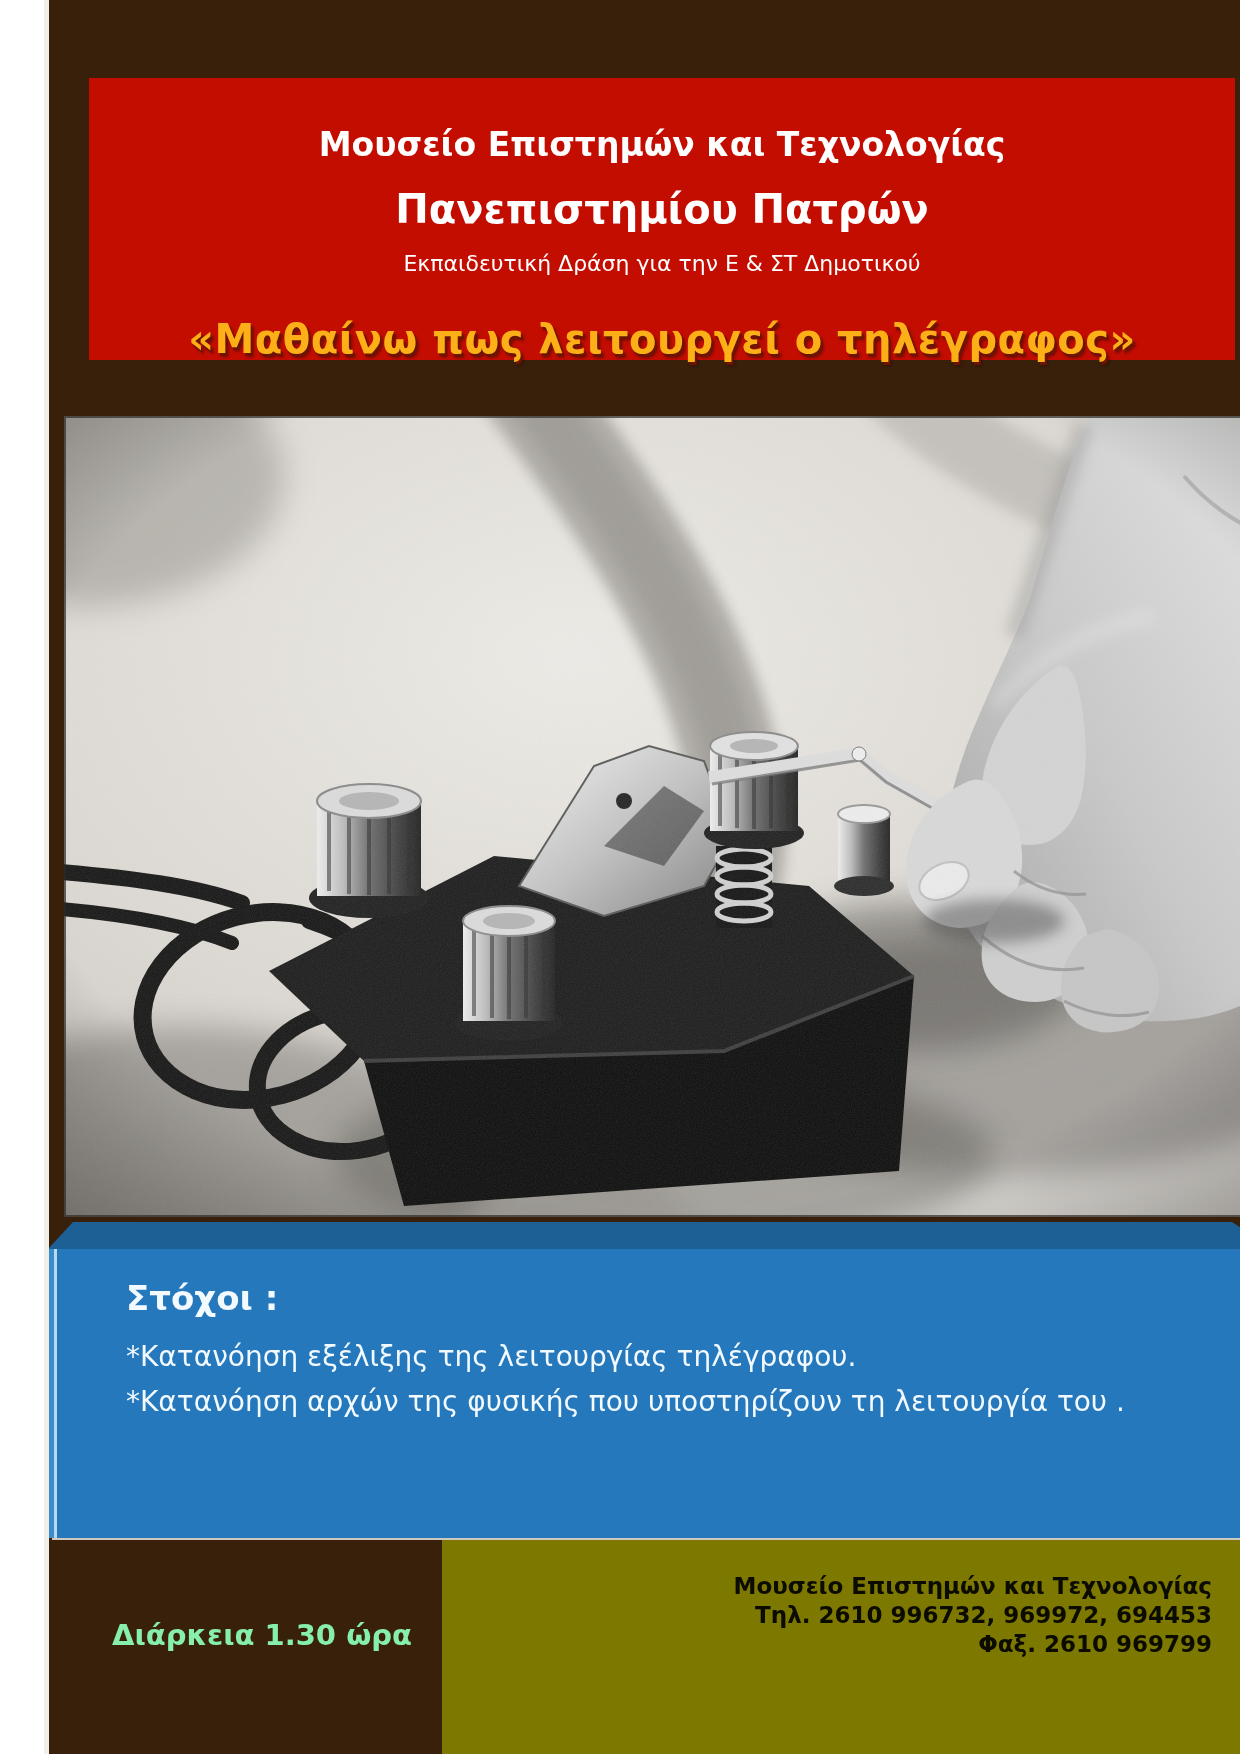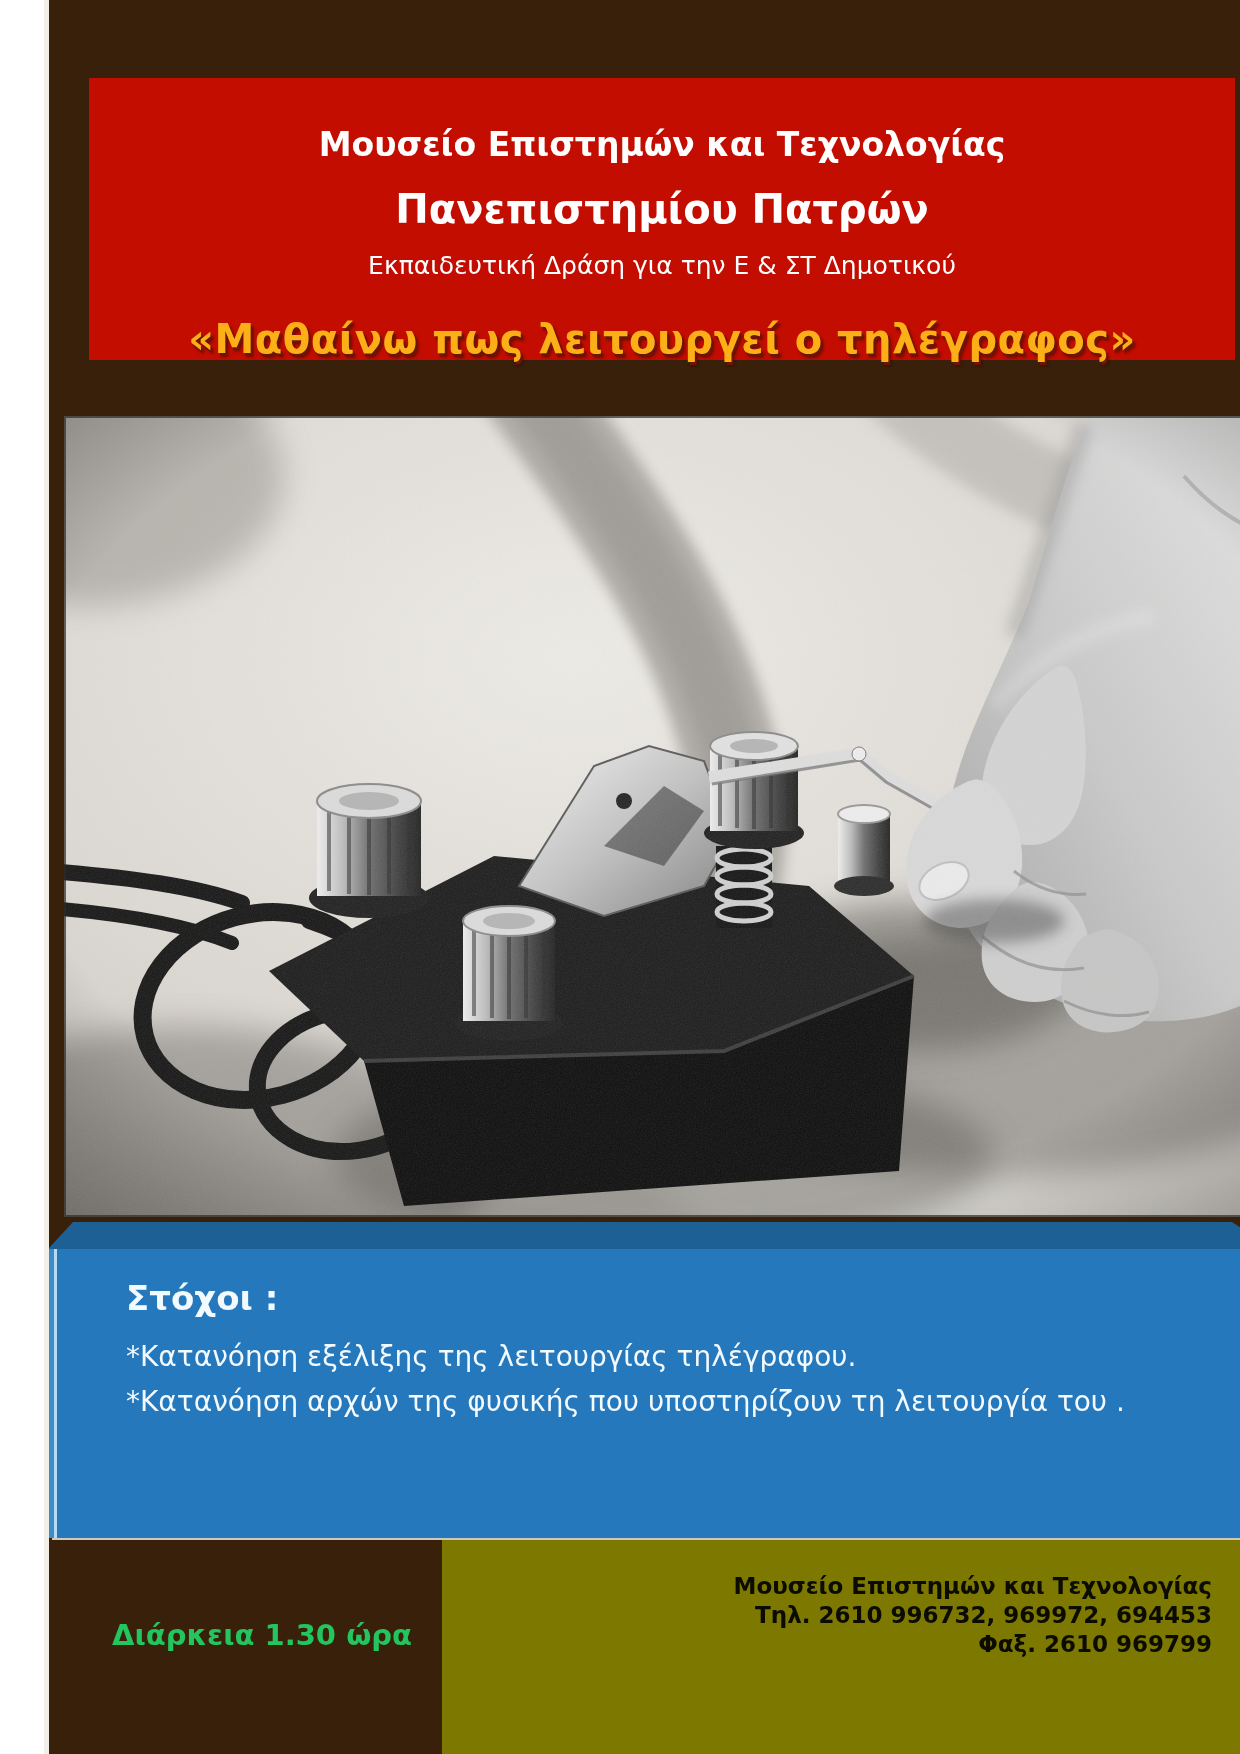--- a/index.html
+++ b/index.html
@@ -9,41 +9,41 @@
     font-family:"DejaVu Sans","Liberation Sans",sans-serif;
     margin-left:44px;
   }
   .edge-strip{position:absolute;left:0;top:0;width:5px;height:100%;background:#f2efe9;z-index:6;}
 
   
   .header-box{position:absolute;left:45px;top:78px;width:1146px;height:282px;background:#c30d00;}
   .h-line{position:absolute;left:0;width:100%;text-align:center;color:#ffffff;white-space:nowrap;}
   .h1a{top:47px;font-size:33px;font-weight:bold;}
   .h1b{top:108px;font-size:40px;font-weight:bold;}
-  .h-sub{top:173px;font-size:25px;font-weight:normal;}
+  .h-sub{top:173px;font-size:22px;font-weight:normal;}
   .h-head{
     top:238px;font-size:40px;font-weight:bold;color:#fcaf17;letter-spacing:.5px;
     text-shadow:2px 3px 0 #6d1404,3px 4px 3px rgba(40,5,0,.5);
   }
 
   
   .photo{position:absolute;left:20px;top:416px;width:1212px;height:801px;}
   .photo svg{display:block;}
 
   
   .goals{position:absolute;left:4px;top:1222px;width:1226px;height:236px;}
   .goals-bg{position:absolute;left:0;top:0;width:1226px;height:316px;}
   .goals-text{position:absolute;left:78px;top:56px;width:1122px;color:#f2f9ff;}
   .goals-heading{font-size:34px;font-weight:bold;margin:0 0 16px 0;}
   .goal-item{font-size:28px;line-height:45px;font-weight:normal;}
   .blue-underline{position:absolute;left:8px;top:1538px;width:1226px;height:2px;background:#e9e6df;opacity:.85;}
 
   
   .olive-box{position:absolute;left:398px;top:1540px;width:842px;height:214px;background:#7c7800;}
-  .duration{position:absolute;left:68px;top:1618px;font-size:29px;font-weight:bold;color:#22c55e;white-space:nowrap;}
+  .duration{position:absolute;left:68px;top:1618px;font-size:29px;font-weight:bold;color:#86efac;white-space:nowrap;}
   .contact{position:absolute;right:72px;top:1572px;text-align:right;color:#0b0b00;font-weight:bold;font-size:23px;line-height:29px;}
   .contact div{white-space:nowrap;}
 </style>
 </head>
 <body>
 
 <div class="page">
 
   <div class="edge-strip"></div>
 

